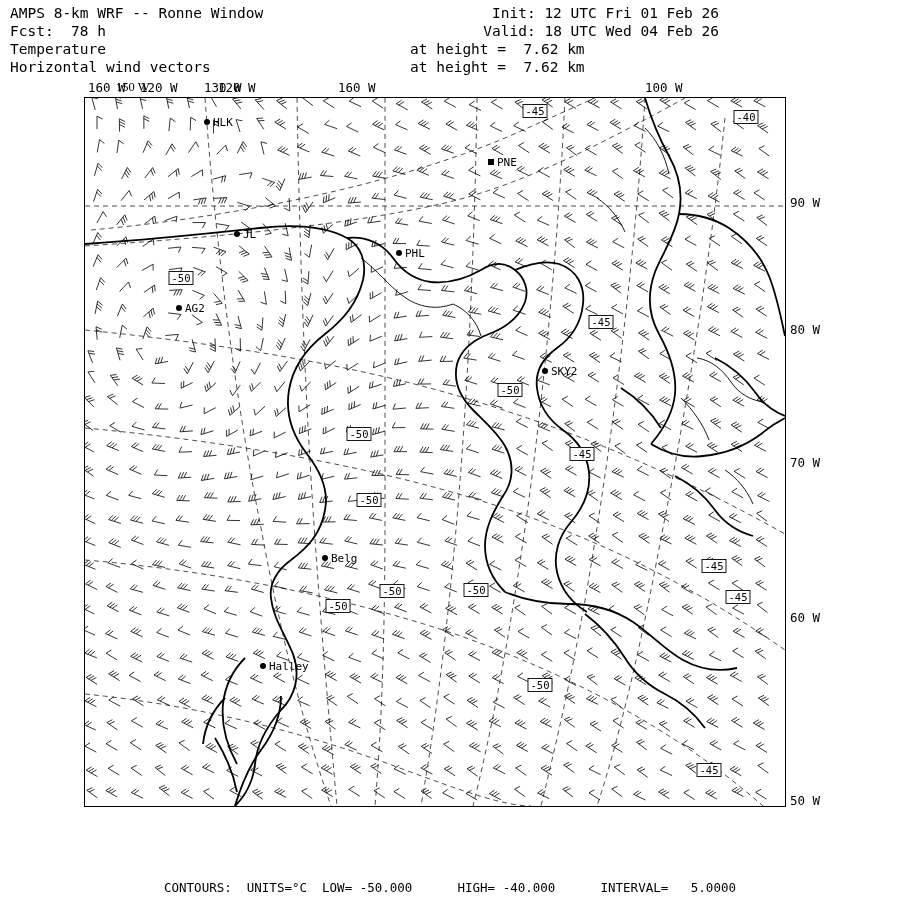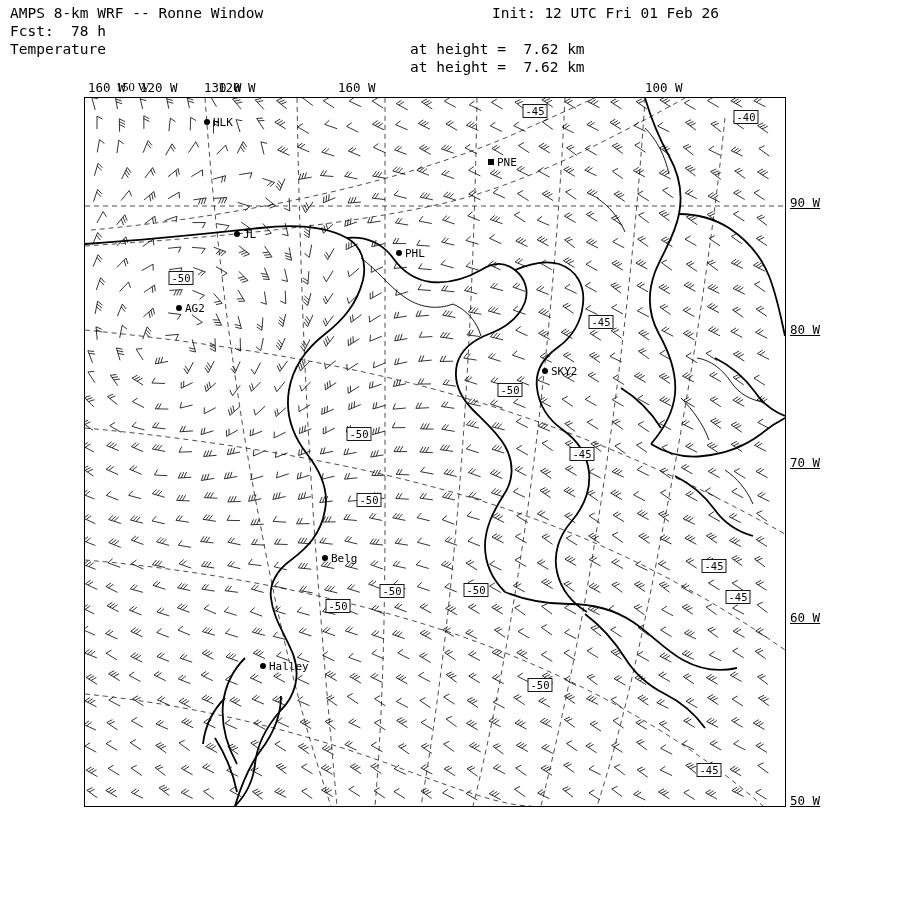--- a/index.html
+++ b/index.html
@@ -52,21 +52,21 @@
   #map-svg { display: block; }
 
   
   .axlab {
     position: absolute;
     font-family: "DejaVu Sans Mono", monospace;
     font-size: 12.5px;
     white-space: pre;
   }
   .lonlab { top: 80px; }
-  .latlab { left: 790px; text-decoration: underline; }
+  .latlab { left: 790px; }
 
   
   #footer {
     position: absolute;
     left: 0;
     top: 880px;
     width: 900px;
     text-align: center;
     font-family: "DejaVu Sans Mono", monospace;
     font-size: 12.5px;
@@ -74,23 +74,25 @@
   }
 </style>
 </head>
 <body>
 
 <div class="page">
 
   <div class="hdr" id="hdr-title">AMPS 8-km WRF -- Ronne Window</div>
   <div class="hdr" id="hdr-fcst">Fcst:  78 h</div>
   <div class="hdr" id="hdr-field1">Temperature</div>
+  <div class="hdr" id="hdr-field2">Horizontal wind vectors</div>
   <div class="hdr" id="hdr-h1">at height =  7.62 km</div>
   <div class="hdr" id="hdr-h2">at height =  7.62 km</div>
   <div class="hdr" id="hdr-init">Init: 12 UTC Fri 01 Feb 26</div>
+  <div class="hdr" id="hdr-valid">Valid: 18 UTC Wed 04 Feb 26</div>
 
   <div id="lon-labels">
       <div class="axlab lonlab" style="left: 88px;">160 W</div>
       <div class="axlab lonlab" style="left: 116px; font-family: Liberation Serif, serif;">150 W</div>
       <div class="axlab lonlab" style="left: 140px;">120 W</div>
       <div class="axlab lonlab" style="left: 172px; margin-left: 32px;">130 W</div>
       <div class="axlab lonlab" style="left: 218px;">120 W</div>
       <div class="axlab lonlab" style="left: 338px;">160 W</div>
       <div class="axlab lonlab" style="left: 645px;">100 W</div>
     </div>
@@ -4745,14 +4747,15 @@
             <g>
               <rect x="612" y="665.5" width="24" height="13" fill="#fff" stroke="#000" stroke-width="0.9"></rect>
               <text x="624" y="676" text-anchor="middle" fill="#000">-45</text>
             </g>
           </g>
 
       </g>
     </svg>
   </div>
 
+  <div id="footer">CONTOURS:  UNITS=°C  LOW= -50.000      HIGH= -40.000      INTERVAL=   5.0000</div>
 
 </div>
 
 </body></html>

